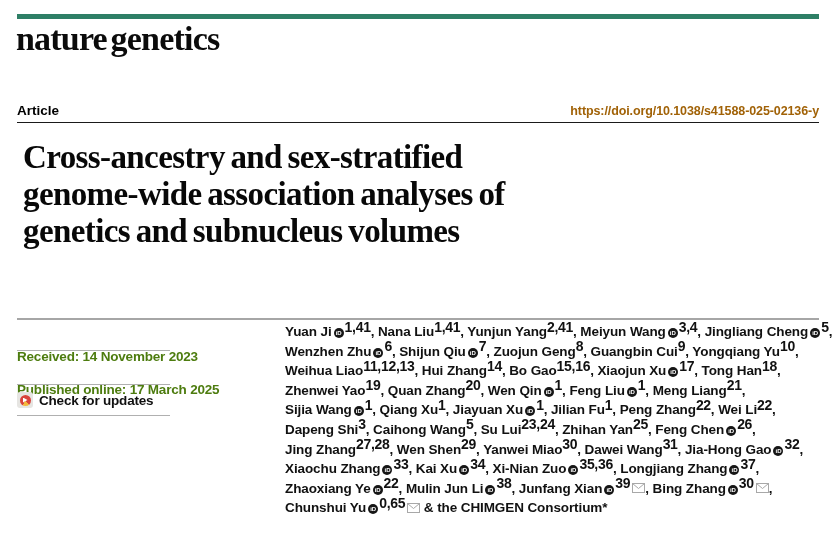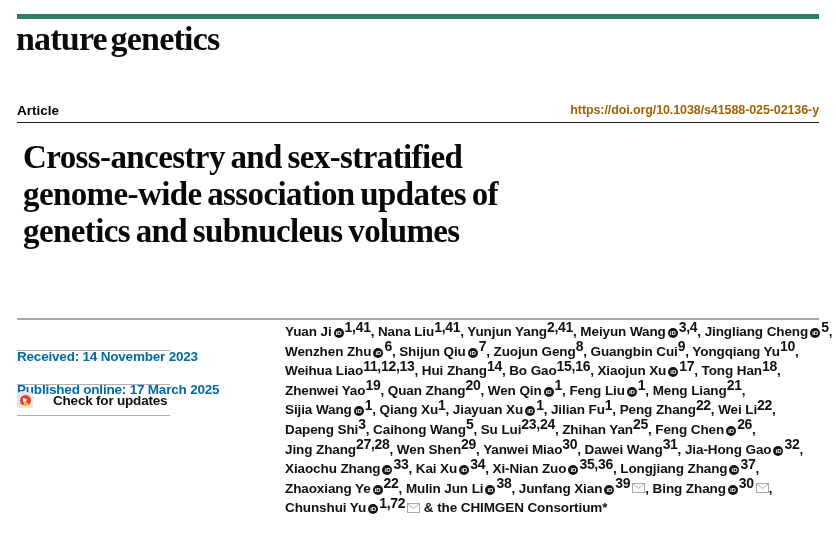--- a/index.html
+++ b/index.html
@@ -6,41 +6,41 @@
   .page{position:relative;width:836px;height:535px;background:#ffffff;overflow:hidden;
         font-family:"Liberation Sans",sans-serif;color:#101010;}
 
   .brand-bar{position:absolute;top:14px;left:17px;right:17px;height:5px;background:#2e7f66;}
 
   .wordmark{position:absolute;top:20px;left:16px;
             font-family:"Liberation Serif",serif;font-weight:700;font-size:34px;
             letter-spacing:-0.8px;word-spacing:-4px;color:#0b0b0b;}
 
   .kicker-row{position:absolute;top:103px;left:17px;right:17px;
-              display:flex;justify-content:space-between;align-items:flex-start;}
+              display:flex;justify-content:space-between;align-items:flex-end;}
   .kicker{font-weight:700;font-size:13.5px;color:#000;}
   .doi{font-weight:700;font-size:12.5px;color:#a16207;text-decoration:none;letter-spacing:-0.1px;}
 
   .rule-dark{position:absolute;top:122px;left:17px;right:17px;height:1.2px;background:#1a1a1a;}
 
   .title{position:absolute;top:131px;left:15px;margin:8px;width:790px;
          font-family:"Liberation Serif",serif;font-weight:700;
          font-size:33px;line-height:37px;letter-spacing:-0.6px;word-spacing:-2px;color:#080808;}
 
   .rule-gray{position:absolute;top:318px;left:17px;right:17px;height:1.5px;background:#a6a6a6;}
 
   .meta-col{position:absolute;top:319px;left:17px;width:240px;}
   .meta-row{width:153px;border-bottom:1px solid #b0b0b0;display:flex;align-items:center;height:31px;}
   .meta-row:nth-child(2){height:33px;}
   .meta-row:nth-child(3){height:29px;}
-  .meta-text{white-space:nowrap;font-weight:700;font-size:13.5px;letter-spacing:-0.2px;color:#0369a1;margin-top:43px;}
+  .meta-text{white-space:nowrap;font-weight:700;font-size:13.5px;letter-spacing:-0.2px;color:#4d7c0f;margin-top:43px;}
   .meta-row:nth-child(3) .meta-text{font-family:Liberation Serif, serif;font-weight:400;font-size:14.5px;letter-spacing:0;}
 
   .check-row{width:153px;height:30px;border-bottom:1px solid #b0b0b0;
-             display:flex;align-items:center;gap:20px;cursor:pointer;}
+             display:flex;align-items:center;gap:6px;cursor:pointer;}
   .cm-badge{width:16px;height:16px;border-radius:3px;background:#e6e5e2;
             display:inline-flex;align-items:center;justify-content:center;flex:0 0 auto;}
   .cm-circle{width:11px;height:11px;border-radius:50%;position:relative;
              background:conic-gradient(from 140deg,#f3b73c 0 70deg,#d8433c 70deg 360deg);}
   .cm-circle::after{content:'';position:absolute;left:3.5px;top:3px;width:4.5px;height:5px;
                     background:#fff;clip-path:polygon(0 0,100% 50%,0 100%);}
   .check-label{font-weight:700;font-size:13.5px;white-space:nowrap;letter-spacing:-0.2px;}
 
   .authors{position:absolute;top:322px;left:285px;width:548px;
            font-weight:700;font-size:13.5px;line-height:19.6px;
@@ -62,21 +62,21 @@
 
   <div class="kicker-row">
     <span class="kicker">Article</span>
     <a class="doi" href="#">https://doi.org/10.1038/s41588-025-02136-y</a>
   </div>
 
   <div class="rule-dark"></div>
 
   <h1 class="title">
     <span>Cross-ancestry and sex-stratified</span><br>
-    <span>genome-wide association updates of</span><br>
+    <span>genome-wide association analyses of</span><br>
     <span>genetics and subnucleus volumes</span>
   </h1>
 
   <div class="rule-gray"></div>
 
   <div class="meta-col">
     <div id="date-rows">
         <div class="meta-row">
           <span class="meta-text">Received: 14 November 2023</span>
         </div>
@@ -91,18 +91,18 @@
       <span class="check-label">Check for updates</span>
     </div>
   </div>
 
   <div class="authors" id="authors"><span>Yuan Ji<span class="orcid">iD</span><span class="sup">1,41</span></span>, <span>Nana Liu<span class="sup">1,41</span></span>, <span>Yunjun Yang<span class="sup">2,41</span></span>, <span>Meiyun Wang<span class="orcid">iD</span><span class="sup">3,4</span></span>, <span>Jingliang Cheng<span class="orcid">iD</span><span class="sup">5</span></span>, <br><span>Wenzhen Zhu<span class="orcid">iD</span><span class="sup">6</span></span>, <span>Shijun Qiu<span class="orcid">iD</span><span class="sup">7</span></span>, <span>Zuojun Geng<span class="sup">8</span></span>, <span>Guangbin Cui<span class="sup">9</span></span>, <span>Yongqiang Yu<span class="sup">10</span></span>, <br><span>Weihua Liao<span class="sup">11,12,13</span></span>, <span>Hui Zhang<span class="sup">14</span></span>, <span>Bo Gao<span class="sup">15,16</span></span>, <span>Xiaojun Xu<span class="orcid">iD</span><span class="sup">17</span></span>, <span>Tong Han<span class="sup">18</span></span>, <br><span>Zhenwei Yao<span class="sup">19</span></span>, <span>Quan Zhang<span class="sup">20</span></span>, <span>Wen Qin<span class="orcid">iD</span><span class="sup">1</span></span>, <span>Feng Liu<span class="orcid">iD</span><span class="sup">1</span></span>, <span>Meng Liang<span class="sup">21</span></span>, <br><span>Sijia Wang<span class="orcid">iD</span><span class="sup">1</span></span>, <span>Qiang Xu<span class="sup">1</span></span>, <span>Jiayuan Xu<span class="orcid">iD</span><span class="sup">1</span></span>, <span>Jilian Fu<span class="sup">1</span></span>, <span>Peng Zhang<span class="sup">22</span></span>, <span>Wei Li<span class="sup">22</span></span>, <br><span>Dapeng Shi<span class="sup">3</span></span>, <span>Caihong Wang<span class="sup">5</span></span>, <span>Su Lui<span class="sup">23,24</span></span>, <span>Zhihan Yan<span class="sup">25</span></span>, <span>Feng Chen<span class="orcid">iD</span><span class="sup">26</span></span>, <br><span>Jing Zhang<span class="sup">27,28</span></span>, <span>Wen Shen<span class="sup">29</span></span>, <span>Yanwei Miao<span class="sup">30</span></span>, <span>Dawei Wang<span class="sup">31</span></span>, <span>Jia-Hong Gao<span class="orcid">iD</span><span class="sup">32</span></span>, <br><span>Xiaochu Zhang<span class="orcid">iD</span><span class="sup">33</span></span>, <span>Kai Xu<span class="orcid">iD</span><span class="sup">34</span></span>, <span>Xi-Nian Zuo<span class="orcid">iD</span><span class="sup">35,36</span></span>, <span>Longjiang Zhang<span class="orcid">iD</span><span class="sup">37</span></span>, <br><span>Zhaoxiang Ye<span class="orcid">iD</span><span class="sup">22</span></span>, <span>Mulin Jun Li<span class="orcid">iD</span><span class="sup">38</span></span>, <span>Junfang Xian<span class="orcid">iD</span><span class="sup">39</span><svg width="13" height="10" class="env">
           <rect x="0.5" y="0.5" width="12" height="9" fill="none" stroke="#a8a8a8"></rect>
           <path d="M0.5,0.5 L6.5,5.5 L12.5,0.5" fill="none" stroke="#a8a8a8"></path>
         </svg></span>, <span>Bing Zhang<span class="orcid">iD</span><span class="sup">30</span><svg width="13" height="10" class="env">
           <rect x="0.5" y="0.5" width="12" height="9" fill="none" stroke="#a8a8a8"></rect>
           <path d="M0.5,0.5 L6.5,5.5 L12.5,0.5" fill="none" stroke="#a8a8a8"></path>
-        </svg></span>, <br><span>Chunshui Yu<span class="orcid">iD</span><span class="sup">1,72</span><svg width="13" height="10" class="env">
+        </svg></span>, <br><span>Chunshui Yu<span class="orcid">iD</span><span class="sup">0,65</span><svg width="13" height="10" class="env">
           <rect x="0.5" y="0.5" width="12" height="9" fill="none" stroke="#a8a8a8"></rect>
           <path d="M0.5,0.5 L6.5,5.5 L12.5,0.5" fill="none" stroke="#a8a8a8"></path>
         </svg></span><span> &amp; the CHIMGEN Consortium*</span></div>
 
 </div>
 
 </body></html>

